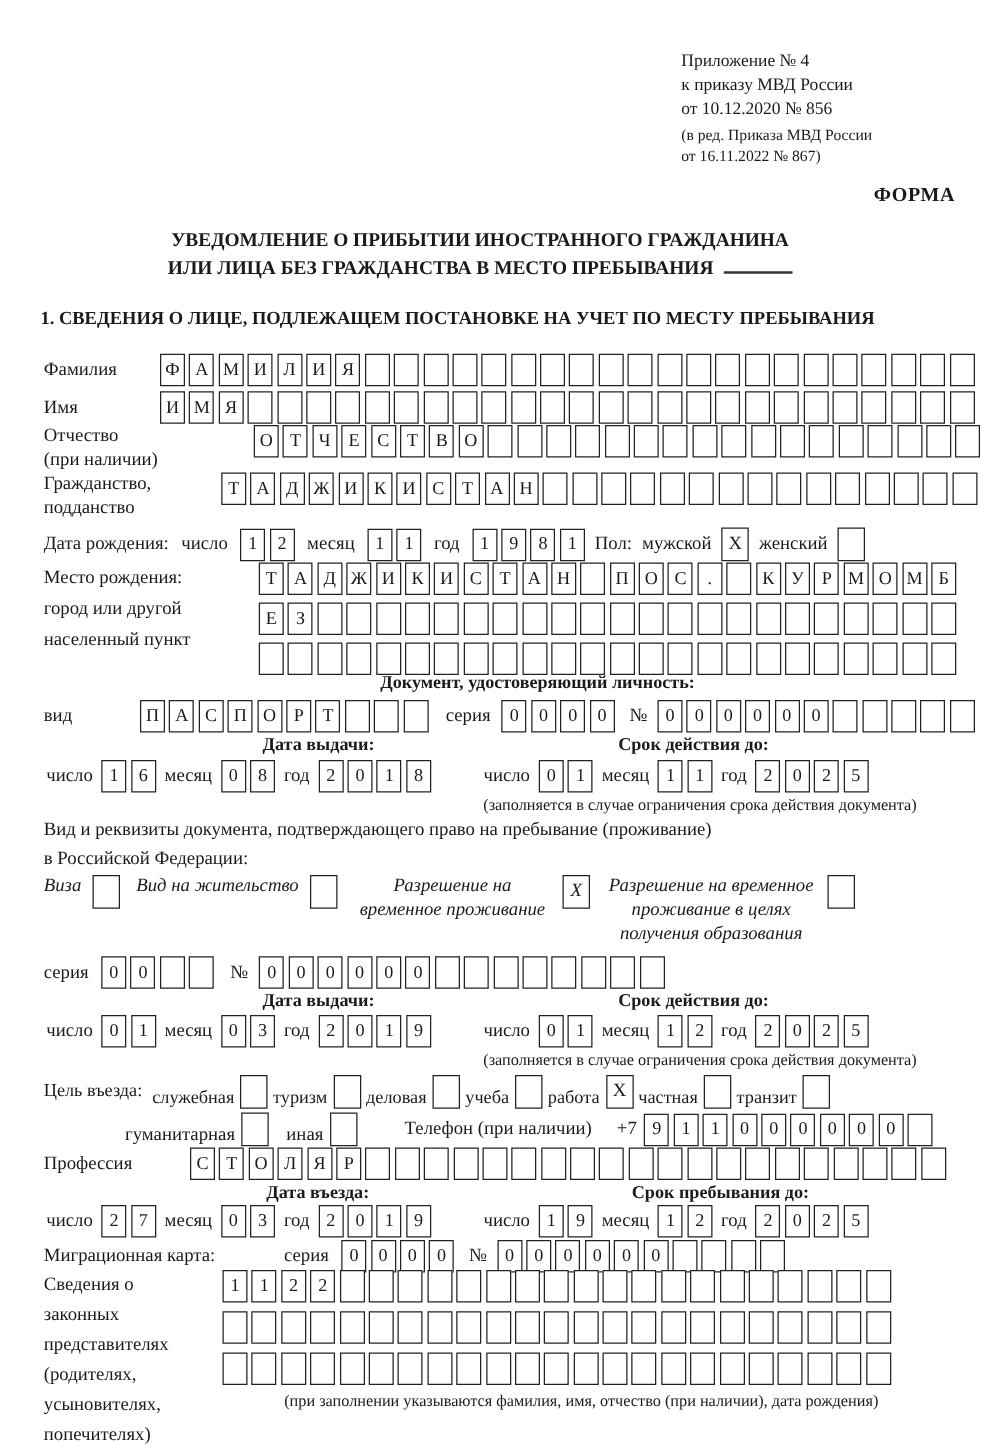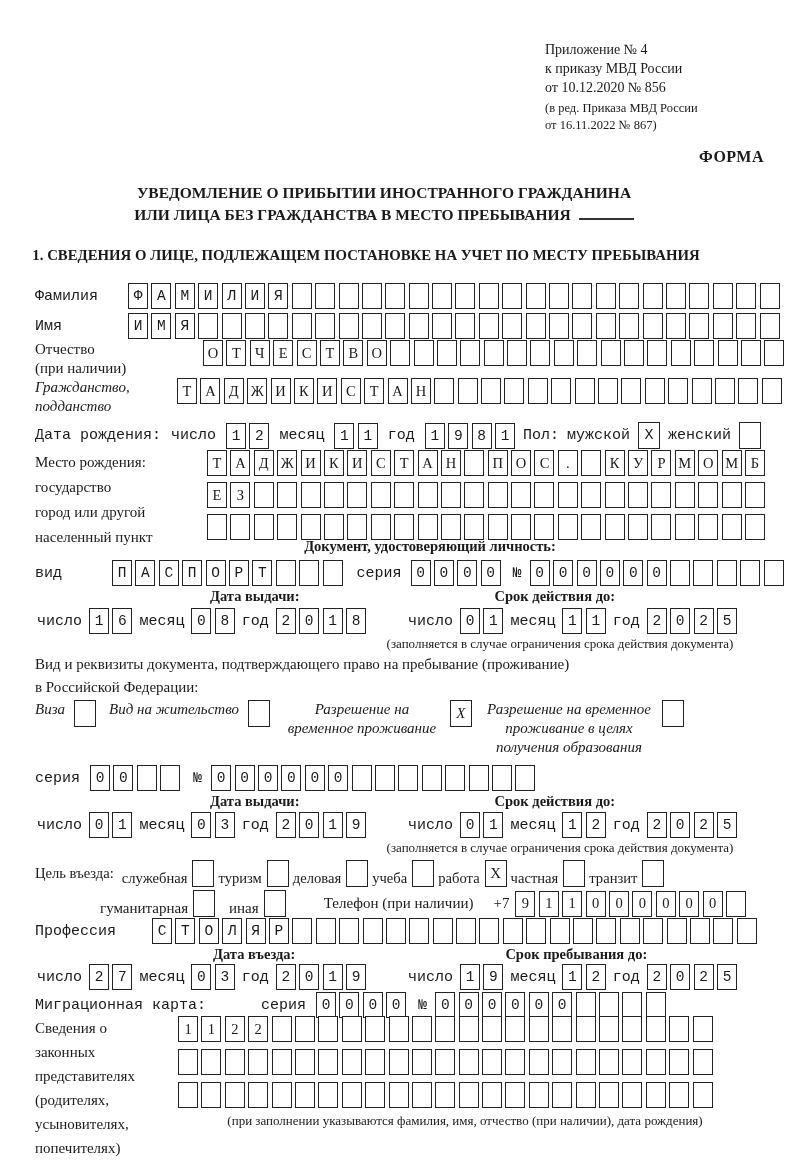--- a/index.html
+++ b/index.html
@@ -16,35 +16,35 @@
   .annex .edition { font-size:12.5px; line-height:17px; margin-top:3px; }
   .forma { position:absolute; top:148px; left:0; width:764px; text-align:right;
            font-weight:bold; font-size:16px; letter-spacing:.5px; }
   .title { position:absolute; top:182px; left:0; width:768px; text-align:center;
            font-weight:bold; font-size:15.5px; line-height:22px; }
   .ublank { display:inline-block; width:55px; border-bottom:2px solid #333; margin-left:8px; }
   .sec1 { position:absolute; top:247px; left:0; width:732px; text-align:center;
           font-weight:bold; font-size:14.8px; }
 
   
-  .frow { display:flex; align-items:center;font-family:Liberation Mono, monospace; }
+  .frow { display:flex; align-items:center; }
   .frow-top { display:flex; align-items:flex-start; }
   .lbl { flex:0 0 auto; line-height:19px; }
   .cells { display:flex; gap:3.4px; flex:0 0 auto; }
   .cell { width:20px; height:26px; box-sizing:border-box; border:1.6px solid #222;
           display:flex; align-items:center; justify-content:center;
           font-size:14.5px; background:#fff; }
   .cbox { width:22px; height:27px; box-sizing:border-box; border:1.6px solid #222;
           display:inline-flex; align-items:center; justify-content:center;
           font-size:15px; flex:0 0 auto; }
   .gcol { display:flex; flex-direction:column; gap:6px; }
 
   .w-fam { width:93px; }
   .w-otch { width:168px; }
-  .w-grazh { width:142px;font-style:italic; }
+  .w-grazh { width:142px; }
   .w-mesto { width:172px; }
   .w-vid { width:77px; }
   .w-prof { width:117px; }
   .w-rep { width:143px; line-height:24px; }
 
   
   .dhead { display:flex; font-weight:bold; font-size:14.5px; }
   .dgroup { display:flex; align-items:center; gap:5px; }
   .dlbl { margin:0 2px; }
   .note { font-size:13px; }
@@ -243,21 +243,20 @@
     <span>Пол:</span>
     <span>мужской</span>
     <span class="cbox">X</span>
     <span>женский</span>
     <span class="cbox"></span>
   </div>
 
   <div class="abs frow-top" style="top:450px">
     <div class="lbl w-mesto" style="line-height:25px">
       <div>Место рождения:</div>
-      <div>государство</div>
       <div>город или другой</div>
       <div>населенный пункт</div>
     </div>
     <div class="gcol">
       <div class="cells">
           <span class="cell">Т</span>
           <span class="cell">А</span>
           <span class="cell">Д</span>
           <span class="cell">Ж</span>
           <span class="cell">И</span>

